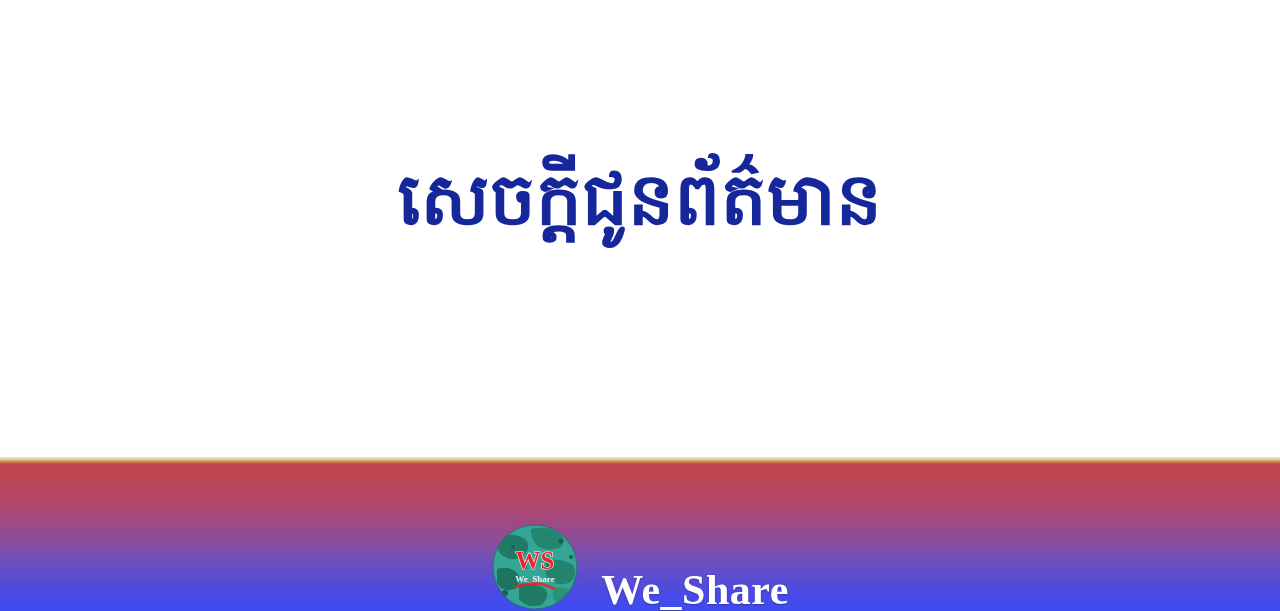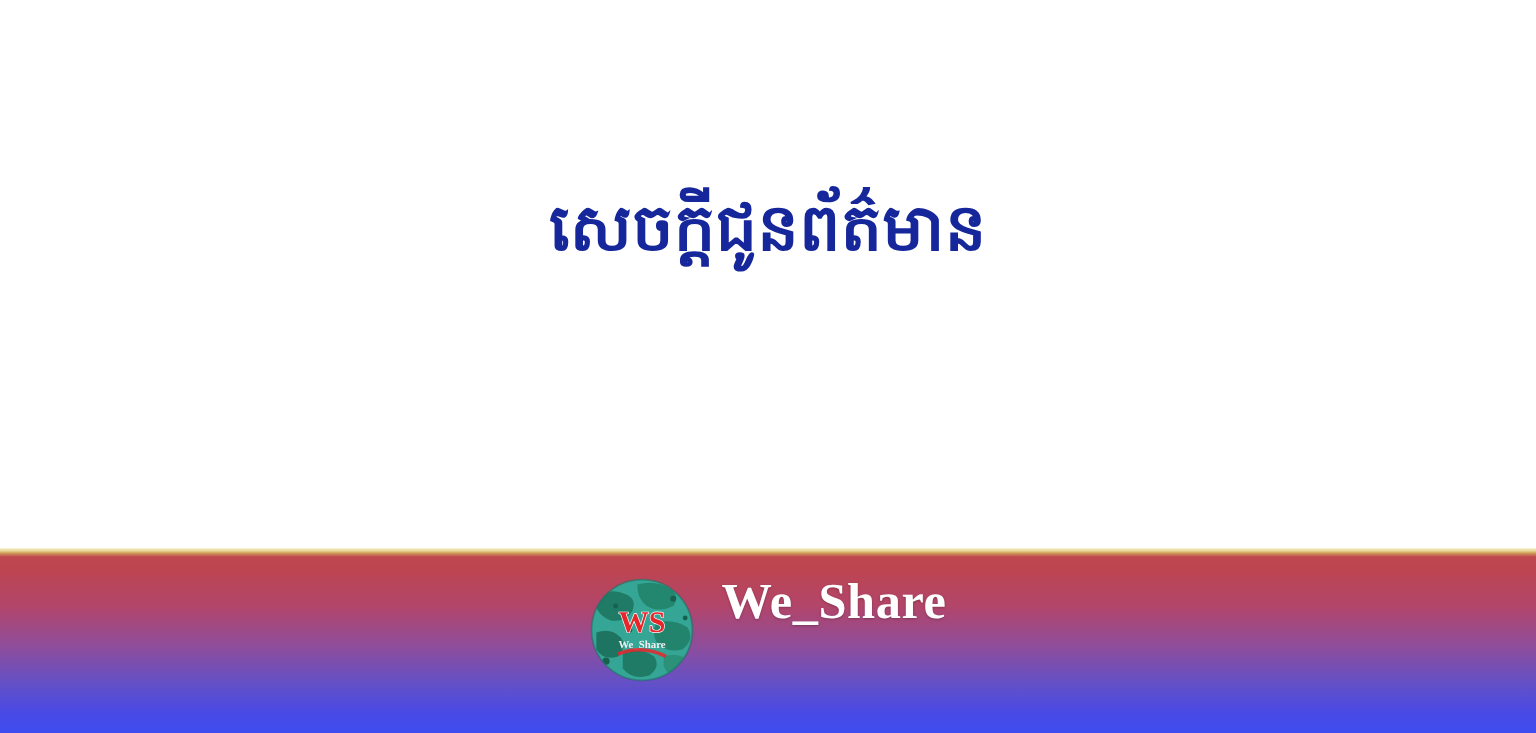--- a/index.html
+++ b/index.html
@@ -35,21 +35,21 @@
 
   .headline {
     margin: 0;
     padding: 0;
     position: absolute;
     left: 0;
     right: 0;
     top: 163px;
     text-align: center;
     font-family: "DejaVu Sans", "Liberation Sans", sans-serif;
-    font-size: 54px;
+    font-size: 72px;
     line-height: 1.0;
     font-weight: bold;
     letter-spacing: 0.5px;
     color: #16269b;
     white-space: nowrap;
   }
 
   .subhead {
     margin: 0;
     padding: 0;
@@ -86,24 +86,24 @@
         #3d4df0 154px);
   }
 
   .footer-inner {
     position: absolute;
     left: 0;
     top: 0;
     width: 100%;
     height: 100%;
     display: flex;
-    align-items: flex-start;
+    align-items: flex-end;
     justify-content: center;
     gap: 22px;
-    padding-top: 24px;
+    padding-top: 12px;
     box-sizing: border-box;
   }
 
   
   .logo-wrap {
     width: 88px;
     height: 88px;
     flex: 0 0 auto;
     position: relative;
     display: block;

